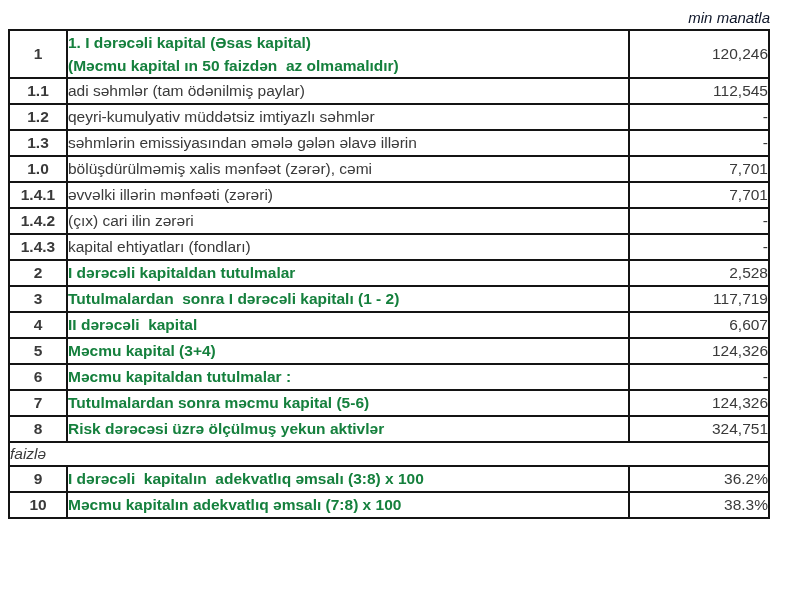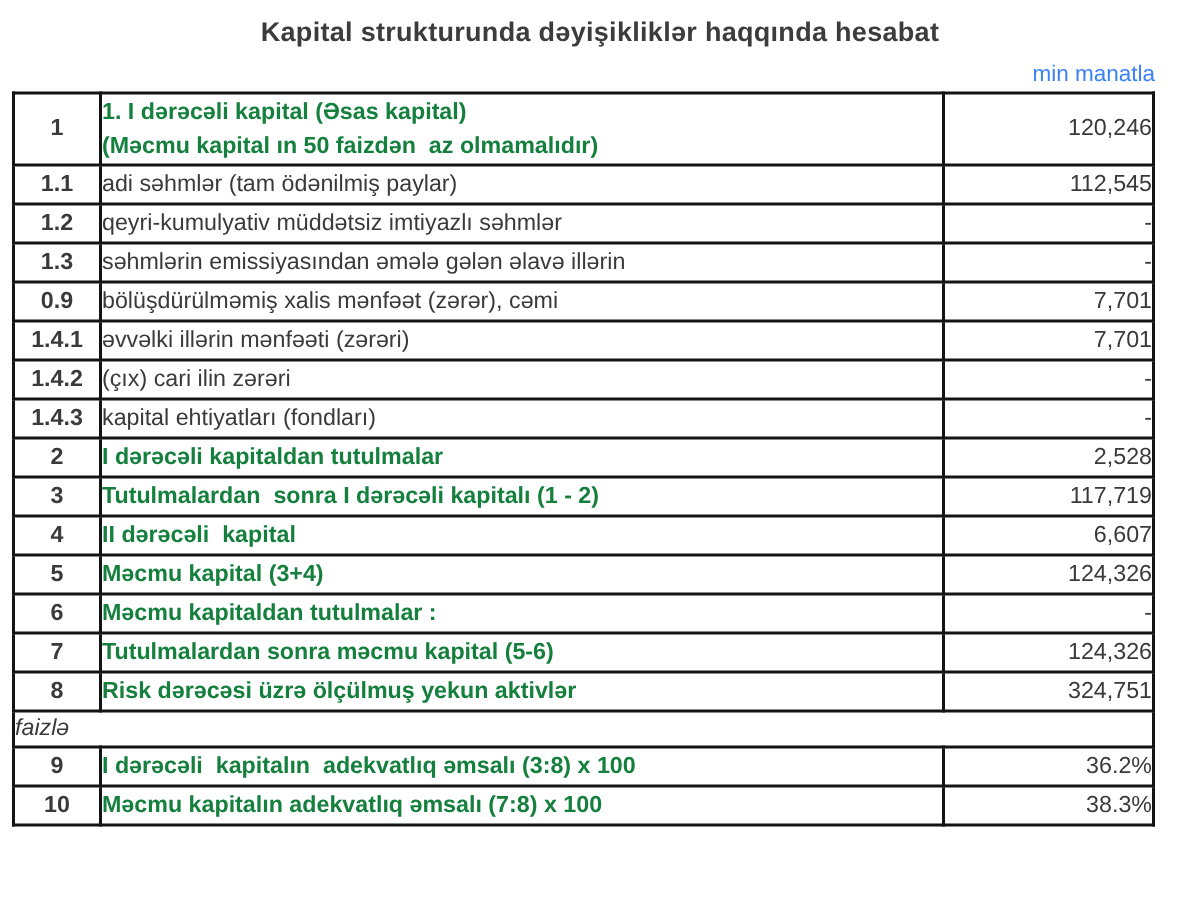--- a/index.html
+++ b/index.html
@@ -21,22 +21,23 @@
     text-align: center;
     font-size: 18px;
     font-weight: bold;
     color: #3c3c3c;
     letter-spacing: 0.2px;
   }
   .unit-note-top {
     margin-top: 9px;
     margin-right: 30px;
     text-align: right;
+    font-style: italic;
     font-size: 15px;
-    color: #3b82f6;
+    color: #0f172a;
   }
   table.report {
     margin-left: 8px;
     margin-top: 3px;
     width: 762px;
     border-collapse: collapse;
     table-layout: fixed;
   }
   table.report td {
     border: 2px solid #141414;
@@ -74,21 +75,20 @@
     font-style: italic;
     font-size: 15px;
     height: 22px;
     color: #2e2e2e;
   }
 </style>
 </head>
 <body>
 
 <div class="page">
-  <div class="title">Kapital strukturunda dəyişikliklər haqqında hesabat</div>
   <div class="unit-note-top">min manatla</div>
   <table class="report">
     <tbody id="rows">
         <tr class="bold">
           <td class="no-cell">1</td>
           <td class="label-cell"><div class="line">1. I dərəcəli kapital (Əsas kapital)</div><div class="line">(Məcmu kapital ın 50 faizdən  az olmamalıdır)</div></td>
           <td class="value-cell">120,246</td>
         </tr>
         <tr>
           <td class="no-cell">1.1</td>
@@ -99,21 +99,21 @@
           <td class="no-cell">1.2</td>
           <td class="label-cell">qeyri-kumulyativ müddətsiz imtiyazlı səhmlər</td>
           <td class="value-cell">-</td>
         </tr>
         <tr>
           <td class="no-cell">1.3</td>
           <td class="label-cell">səhmlərin emissiyasından əmələ gələn əlavə illərin</td>
           <td class="value-cell">-</td>
         </tr>
         <tr>
-          <td class="no-cell">0.9</td>
+          <td class="no-cell">1.0</td>
           <td class="label-cell">bölüşdürülməmiş xalis mənfəət (zərər), cəmi</td>
           <td class="value-cell">7,701</td>
         </tr>
         <tr>
           <td class="no-cell">1.4.1</td>
           <td class="label-cell">əvvəlki illərin mənfəəti (zərəri)</td>
           <td class="value-cell">7,701</td>
         </tr>
         <tr>
           <td class="no-cell">1.4.2</td>

